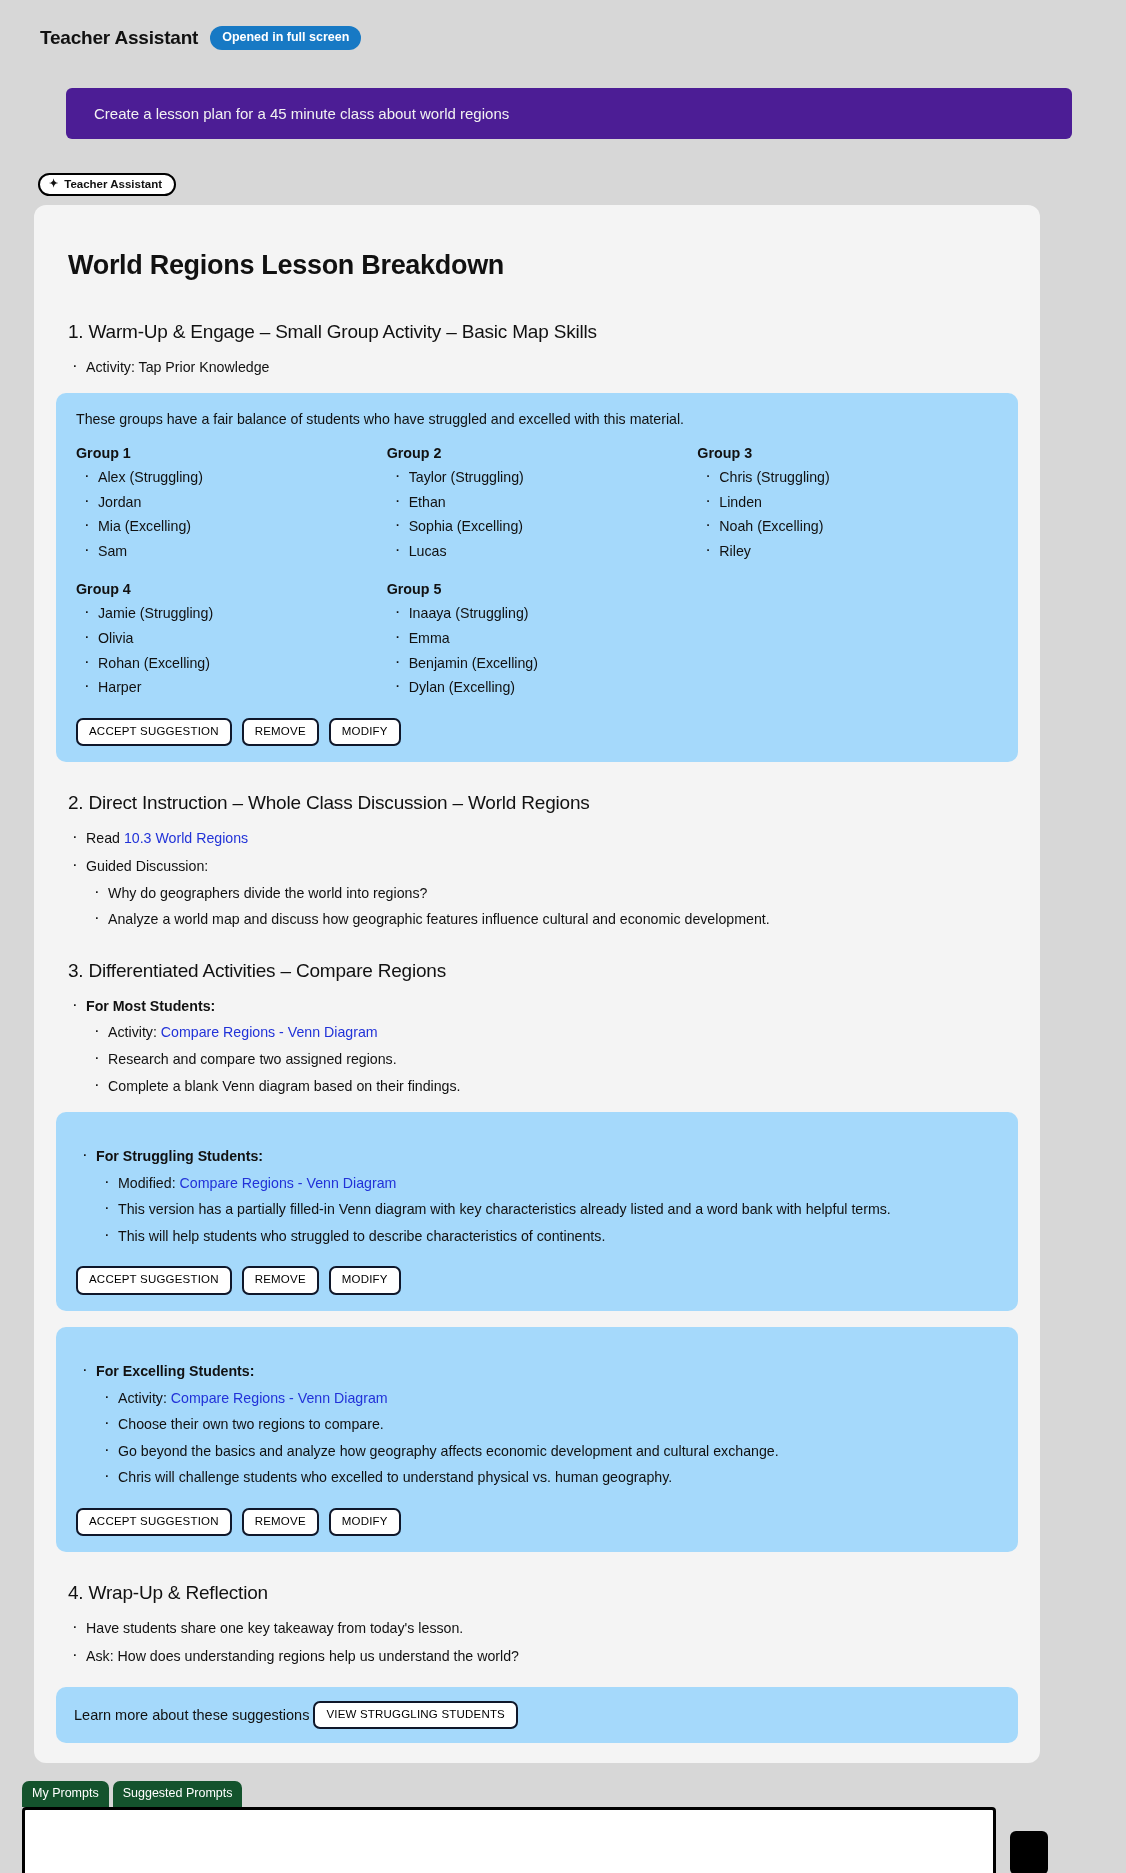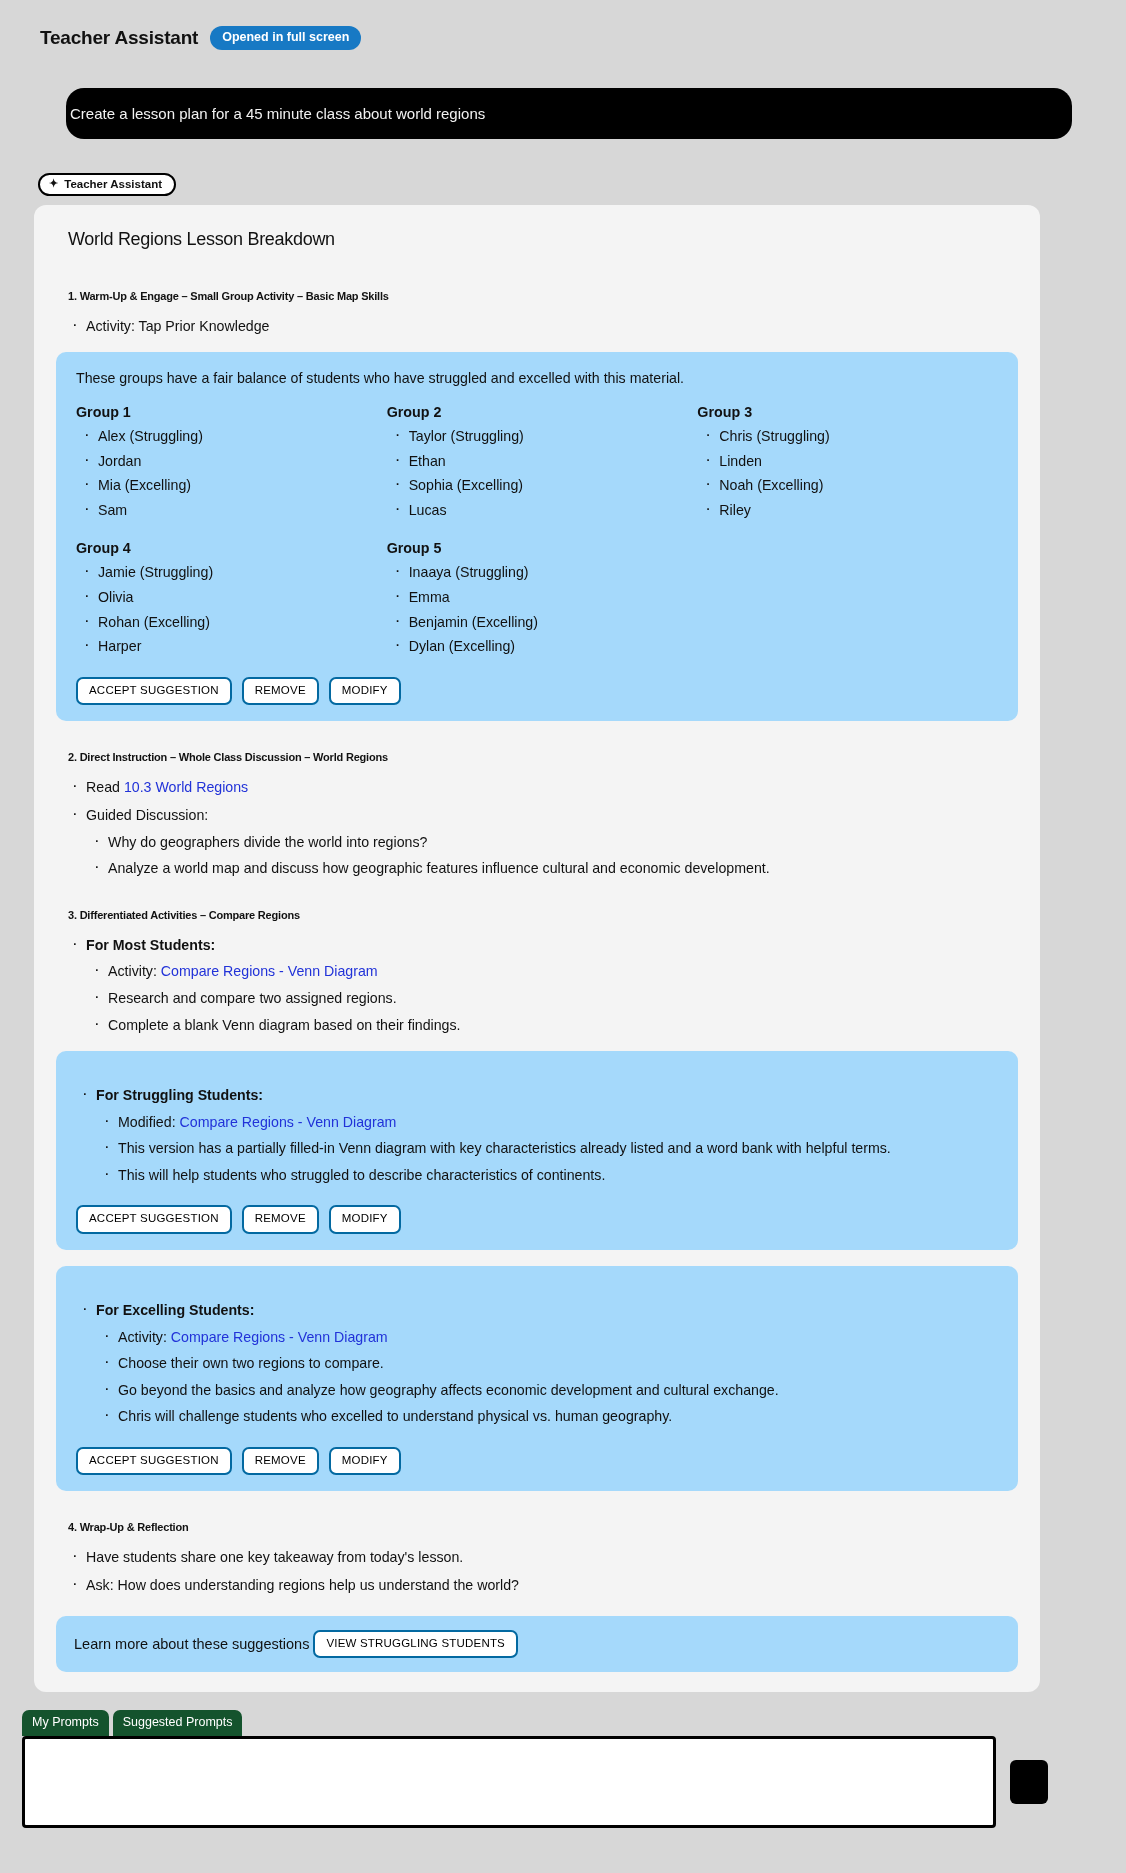--- a/index.html
+++ b/index.html
@@ -30,25 +30,25 @@
     font-weight: 600;
     border-radius: 14px;
     padding: 5px 12px 6px;
     line-height: 1;
     white-space: nowrap;
   }
 
   
   .user-row { padding: 38px 40px 0 0; display: flex; justify-content: flex-end; }
   .user-bubble {
-    background: #000000;
+    background: #4c1d95;
     color: #f2f2f2;
     font-size: 15px;
-    border-radius: 18px;
-    padding: 17px 4px;
+    border-radius: 6px;
+    padding: 17px 28px;
     width: 1006px;
     margin-right: 14px;
   }
 
   
   .assistant-tag-row { padding: 34px 0 0 38px; }
   .assistant-tag {
     display: inline-flex;
     align-items: center;
     gap: 6px;
@@ -64,28 +64,29 @@
   
   .card {
     margin: 9px 30px 0 34px;
     background: #f4f4f4;
     border-radius: 12px;
     padding: 22px 0 20px;
     width: 1006px;
   }
   .card-inner { padding: 0 22px; }
   h1.doc-title {
-    font-size: 18px;
-    font-weight: 400;
+    font-size: 27px;
+    font-weight: 700;
     letter-spacing: -0.3px;
     padding: 2px 0 0 12px;
+    margin-top: 21px;
   }
   h2.section {
-    font-size: 11px;
-    font-weight: 700;
+    font-size: 19px;
+    font-weight: 400;
     letter-spacing: -0.2px;
     padding-left: 12px;
     margin-top: 40px;
   }
   h2.section.tight { margin-top: 30px; }
 
   ul.bullets { list-style: none; margin-top: 14px; }
   ul.bullets li {
     position: relative;
     padding-left: 20px;
@@ -134,21 +135,21 @@
   }
   .group-members li::before {
     content: "·";
     position: absolute;
     left: 8px;
     top: -3px;
     font-size: 17px;
   }
   .btn-row { display: flex; gap: 10px; margin-top: 20px; }
   .pill-btn {
-    border: 2px solid #0369a1;
+    border: 2px solid #0f172a;
     background: #fff;
     border-radius: 7px;
     font-family: "Liberation Sans", sans-serif;
     font-size: 11.5px;
     font-weight: 400;
     letter-spacing: 0.2px;
     padding: 6px 11px 7px;
     line-height: 1;
     cursor: pointer;
     white-space: nowrap;

